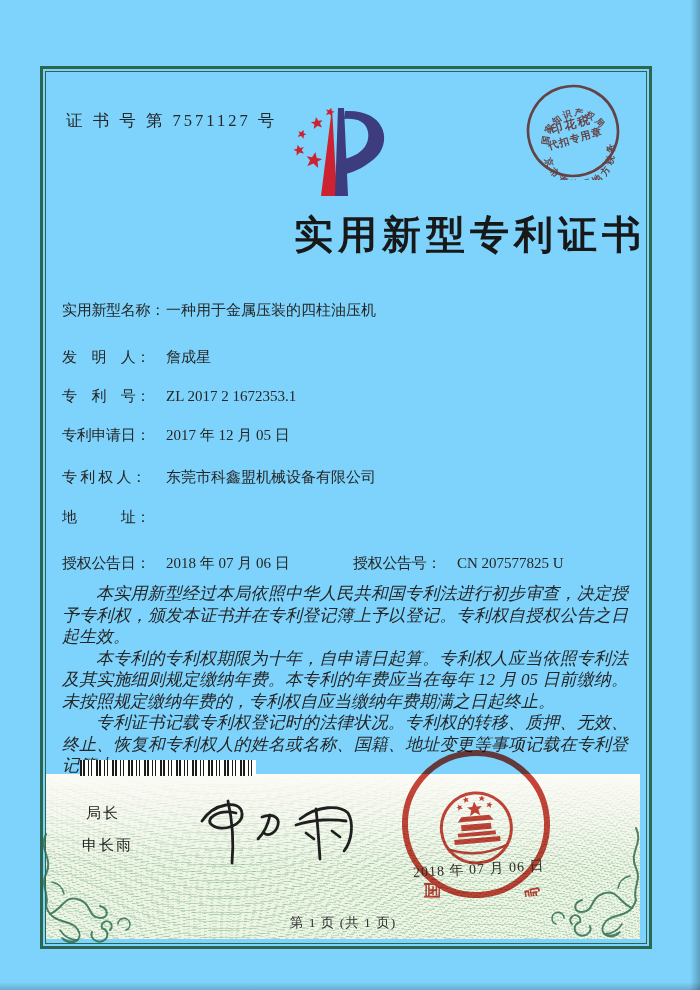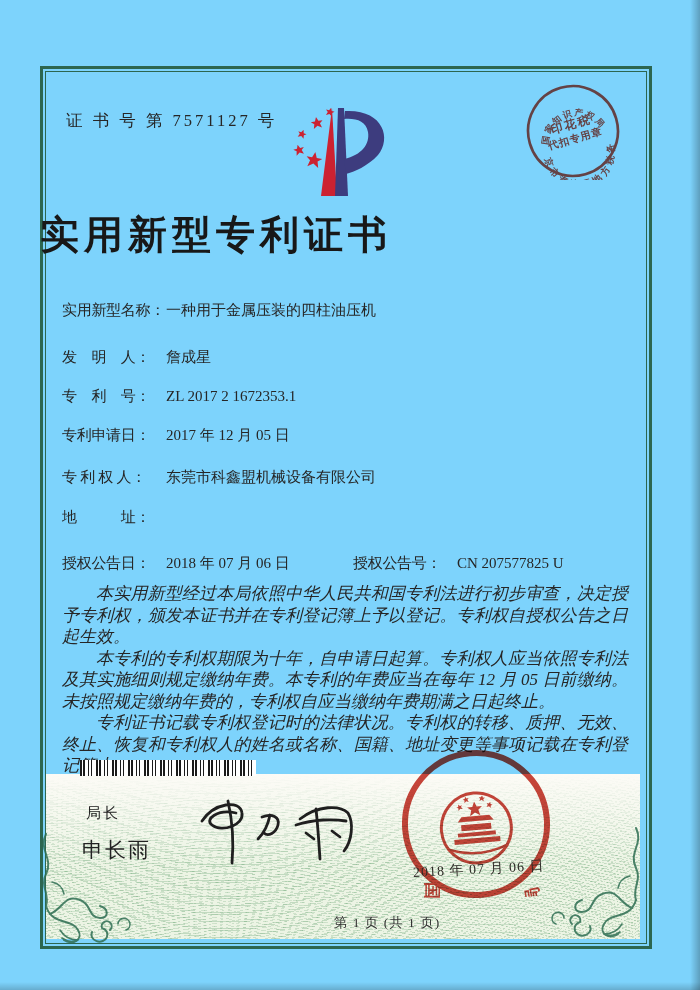--- a/index.html
+++ b/index.html
@@ -15,46 +15,46 @@
   .guilloche{position:absolute;left:46px;top:774px;width:594px;height:165px;
         background-color:#ecf4e4;
         background-image:
           repeating-radial-gradient(ellipse 420px 160px at 30% 210%, rgba(96,158,108,.30) 0 1px, rgba(0,0,0,0) 1px 6px),
           repeating-radial-gradient(ellipse 520px 200px at 75% 230%, rgba(96,158,108,.24) 0 1px, rgba(0,0,0,0) 1px 7px),
           repeating-radial-gradient(ellipse 480px 170px at 0% 200%, rgba(96,158,108,.20) 0 1px, rgba(0,0,0,0) 1px 8px);}
   .guilloche:before{content:"";position:absolute;inset:0;
         background:linear-gradient(#fcfbf6, rgba(252,251,246,0) 55%);}
   .cert-no{position:absolute;left:66px;top:110px;font-size:16.5px;letter-spacing:3px;}
   .logo{position:absolute;left:285px;top:98px;width:112px;height:108px;}
-  .title{position:absolute;left:40px;top:208px;width:606px;text-align:left;
+  .title{position:absolute;left:40px;top:208px;width:606px;text-align:right;
         font-size:39px;font-weight:bold;letter-spacing:5px;color:#181818;}
   .row{position:absolute;left:62px;width:568px;display:flex;font-size:15px;line-height:21px;}
   .flabel{flex:none;width:104px;letter-spacing:-.3px;white-space:nowrap;}
   .fvalue{flex:1;}
   .fvalue.addr{max-width:452px;}
   .row .sub{position:absolute;left:291px;top:0;display:flex;}
   .paras{position:absolute;left:62px;top:583px;width:566px;font-size:17px;line-height:21.5px;
         font-style:italic;}
   .paras p{margin:0;text-indent:2em;text-align:justify;}
   .barcode{position:absolute;left:80px;top:760px;width:176px;height:16px;
         background:repeating-linear-gradient(90deg,#1b1b1b 0 2px,#fff 2px 3px,#1b1b1b 3px 5px,#fff 5px 8px,#1b1b1b 8px 9px,#fff 9px 11px,#1b1b1b 11px 12px,#fff 12px 16px);}
   .director-title{position:absolute;left:86px;top:804px;font-size:15px;letter-spacing:2px;color:#222;}
-  .director-name{position:absolute;left:82px;top:836px;font-size:21px;letter-spacing:2px;color:#222;}
+  .director-name{position:absolute;left:82px;top:836px;font-size:15px;letter-spacing:2px;color:#222;}
   .signature{position:absolute;left:188px;top:793px;width:172px;height:78px;}
   .seal{position:absolute;left:399px;top:747px;width:154px;height:154px;
         transform:rotate(-5deg);mix-blend-mode:multiply;opacity:.93;}
   .seal-date{position:absolute;left:413px;top:860px;width:150px;font-size:14px;
         letter-spacing:1px;color:#2e2a26;transform:rotate(-3deg);}
   .tax-stamp{position:absolute;left:524px;top:82px;width:98px;height:98px;
         mix-blend-mode:multiply;opacity:.88;}
   .ornament{position:absolute;width:112px;height:118px;}
   .ornament.left{left:36px;top:832px;transform:scaleX(-1);}
   .ornament.right{left:534px;top:826px;}
   .footer{position:absolute;left:40px;top:914px;width:606px;text-align:center;
-        font-size:13.5px;letter-spacing:1px;color:#333;margin-left:44px;}
+        font-size:13.5px;letter-spacing:1px;color:#333;}
   svg{display:block;}
 </style>
 </head>
 <body>
 
 <div class="page">
 
   <svg width="0" height="0" aria-hidden="true">
     <defs>
       <symbol id="star" viewBox="-10 -10 20 20">

